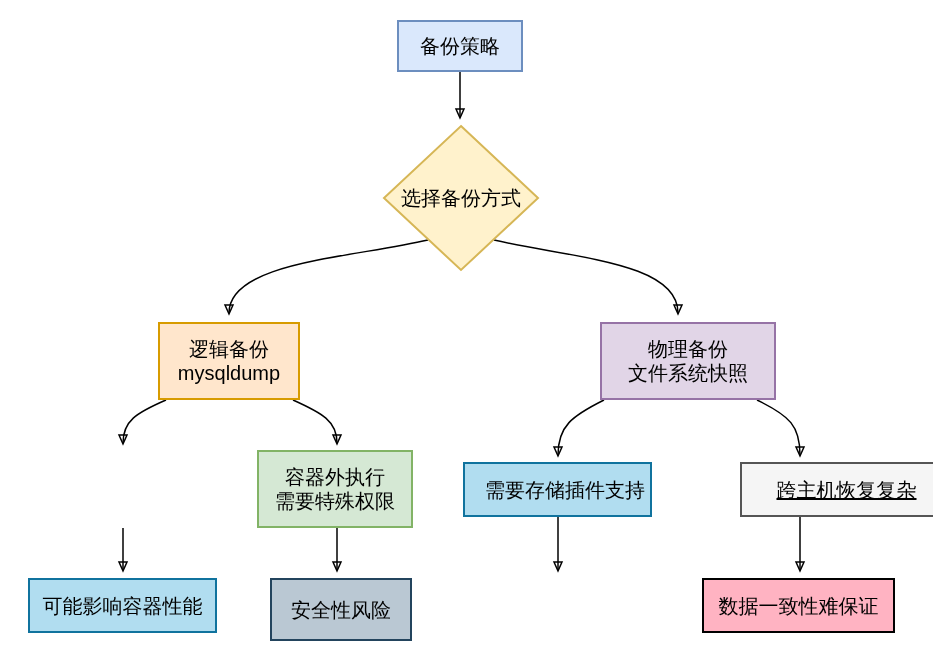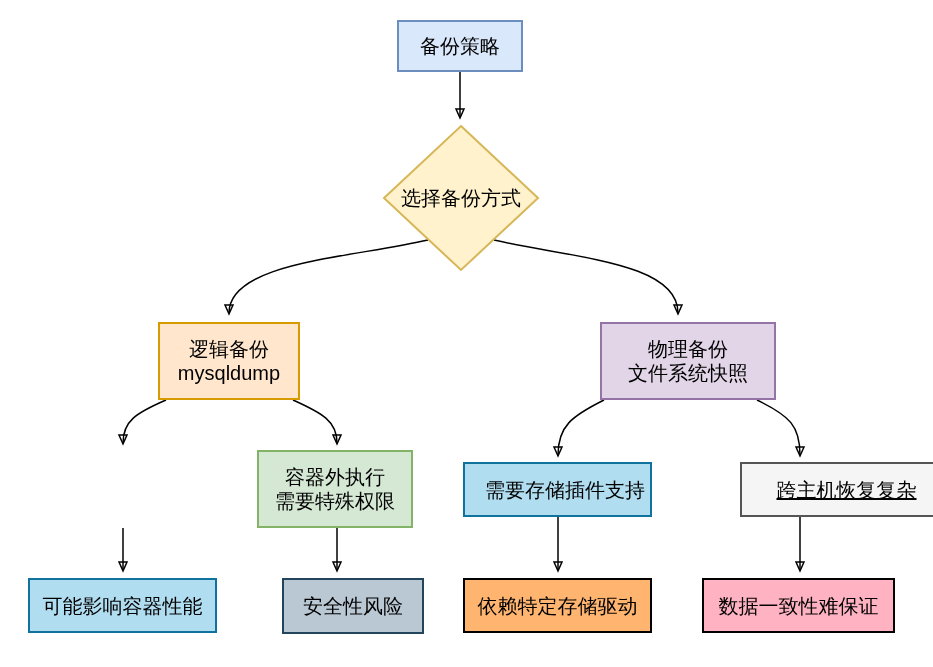--- a/index.html
+++ b/index.html
@@ -76,25 +76,22 @@
   </div>
 
   <div class="node" style="left: 740px; top: 462px; width: 213px; height: 55px; text-decoration: underline; --fill: #f5f5f5; --stroke: #555555;">
     <span class="label">跨主机恢复复杂</span>
   </div>
 
   <div class="node" style="left: 28px; top: 578px; width: 189px; height: 55px; --fill: #b1ddf0; --stroke: #10739e;">
     <span class="label">可能影响容器性能</span>
   </div>
 
-  <div class="node" style="left: 282px; top: 578px; width: 142px; height: 56px; --fill: #bac8d3; --stroke: #23445d;">
+  <div class="node" style="left: 270px; top: 578px; width: 142px; height: 63px; --fill: #bac8d3; --stroke: #23445d;">
     <span class="label">安全性风险</span>
   </div>
 
-  <div class="node" style="left: 463px; top: 578px; width: 189px; height: 55px; --fill: #ffb570; --stroke: #000000;">
-    <span class="label">依赖特定存储驱动</span>
-  </div>
 
   <div class="node" style="left: 702px; top: 578px; width: 193px; height: 55px; --fill: #ffb3c2; --stroke: #000000;">
     <span class="label">数据一致性难保证</span>
   </div>
 
 </div>
 
 </body></html>

